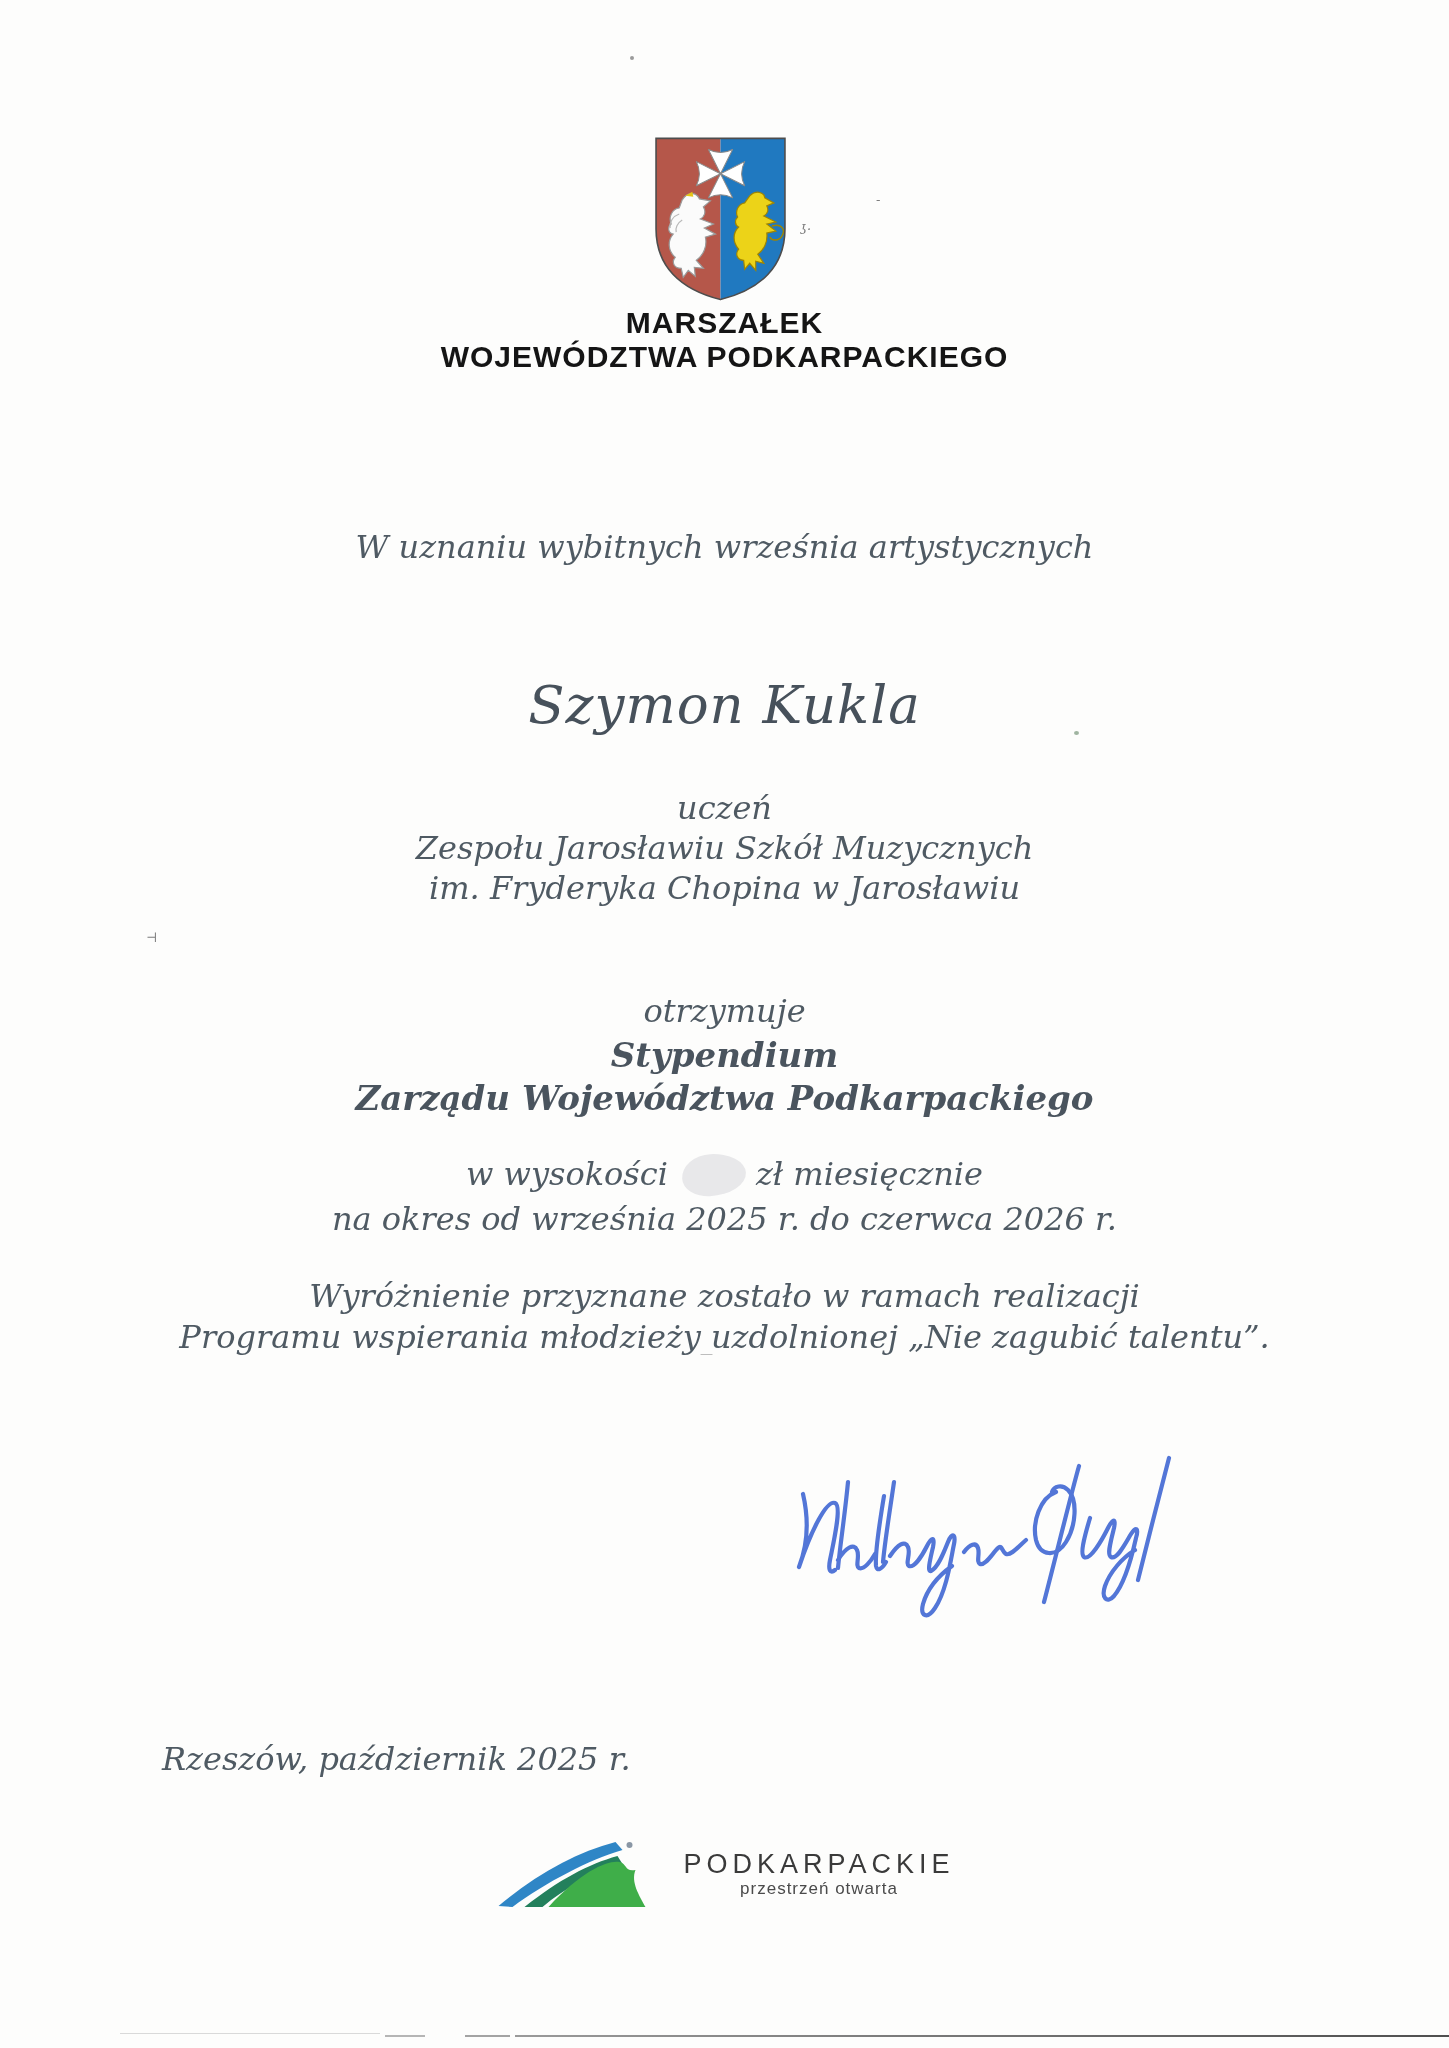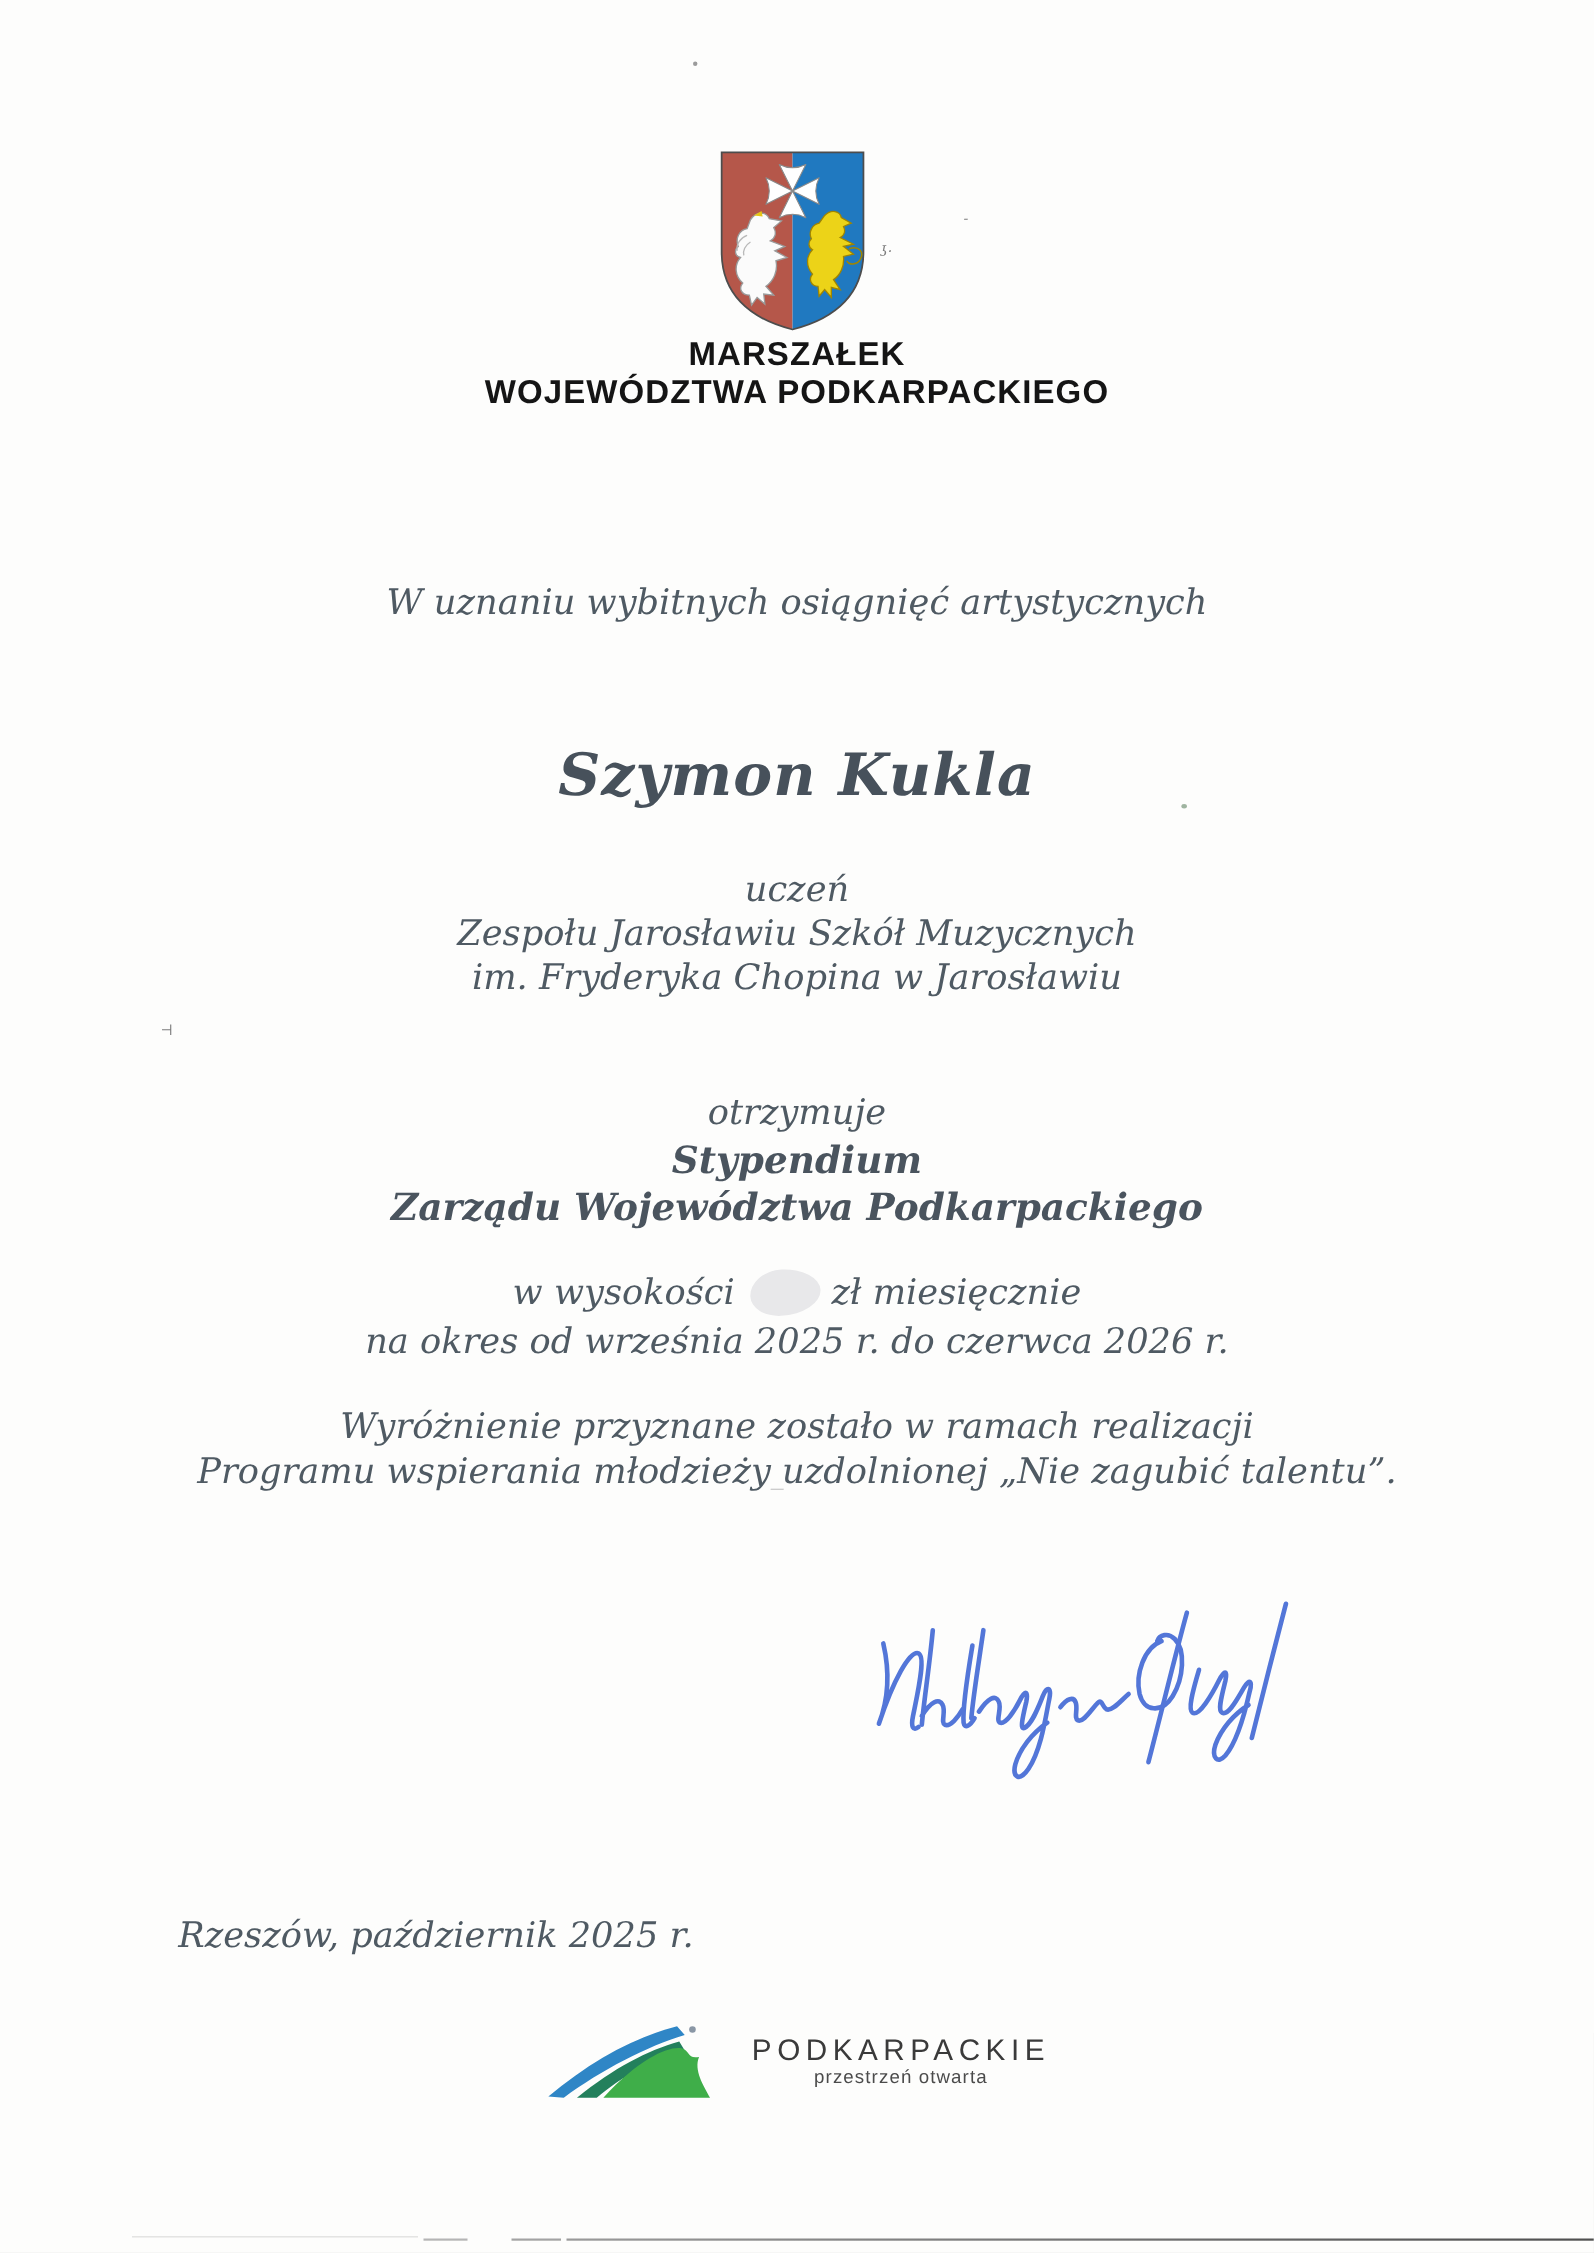--- a/index.html
+++ b/index.html
@@ -26,21 +26,21 @@
   
   .body-it{
     font-style:italic;
     color:#4f5a63;
     font-size:32px;
   }
   .recognition{top:528px;}
   .name{
     top:674px;
     font-size:53px;
-    font-weight:bold;
+    font-weight:normal;
     color:#47515b;
     letter-spacing:1px;
   }
   .school{top:788px;line-height:40px;}
   .receives{top:992px;}
   .award{
     top:1034px;
     font-weight:bold;
     font-size:34px;
     line-height:43px;
@@ -102,21 +102,21 @@
       <path d="M100,62 c6,-6 14,-4 15,2 l9,5 -7,3 c2,4 1,8 -3,10 l12,6 -9,2 9,7 -9,2 c1,9 -3,17 -9,21 l6,9 -8,-2 0,9 -6,-7 -5,6 -1,-9 c-6,0 -9,-6 -5,-11 -6,-7 -6,-16 0,-22 -4,-2 -4,-7 -1,-10 -3,-6 1,-13 7,-14 z" fill="#ecd318" stroke="#a08500" stroke-width="1.2"></path>
       <path d="M122,92 c9,-3 14,3 10,10 c-3,5 -10,5 -12,1" fill="none" stroke="#a08500" stroke-width="1.4"></path>
     </g>
   </svg>
 
   <div class="cline issuer">
     <div>MARSZAŁEK</div>
     <div>WOJEWÓDZTWA PODKARPACKIEGO</div>
   </div>
 
-  <div class="cline body-it recognition">W uznaniu wybitnych osiągnięć artystycznych</div>
+  <div class="cline body-it recognition">W uznaniu wybitnych września artystycznych</div>
 
   <div class="cline body-it name">Szymon Kukla</div>
 
   <div class="cline body-it school">
     <div>uczeń</div>
     <div>Zespołu Jarosławiu Szkół Muzycznych</div>
     <div>im. Fryderyka Chopina w Jarosławiu</div>
   </div>
 
   <div class="cline body-it receives">otrzymuje</div>

